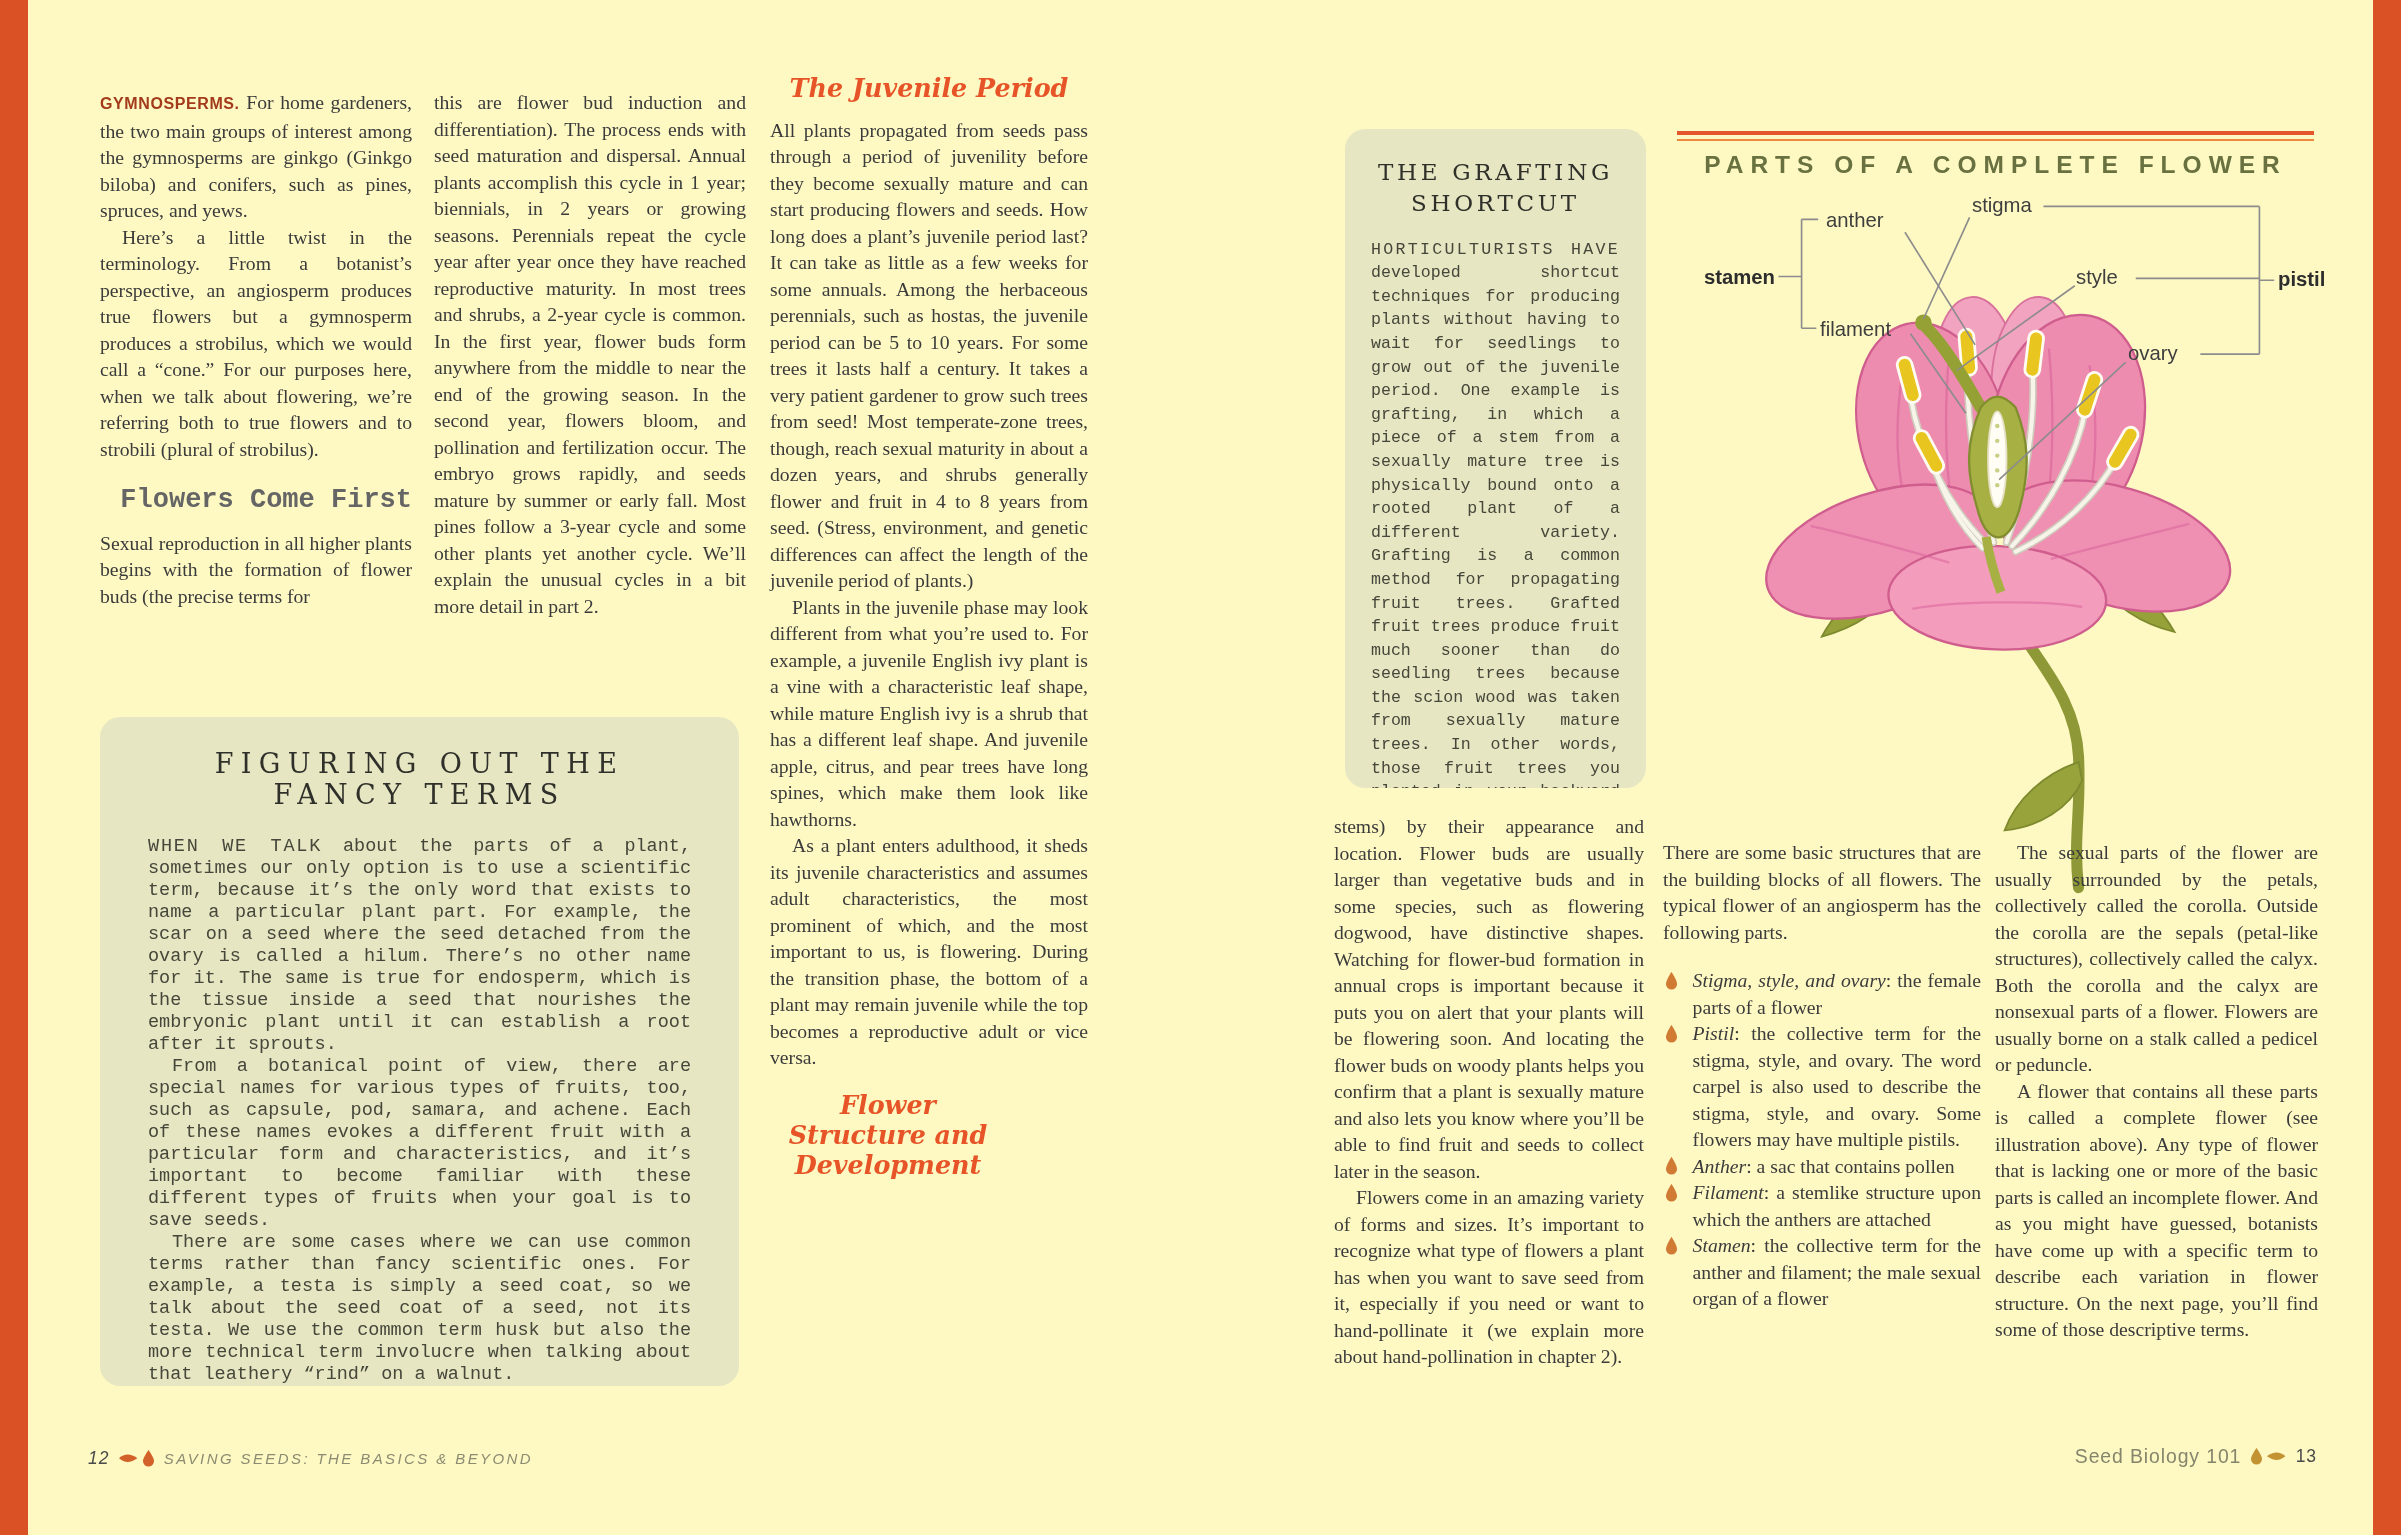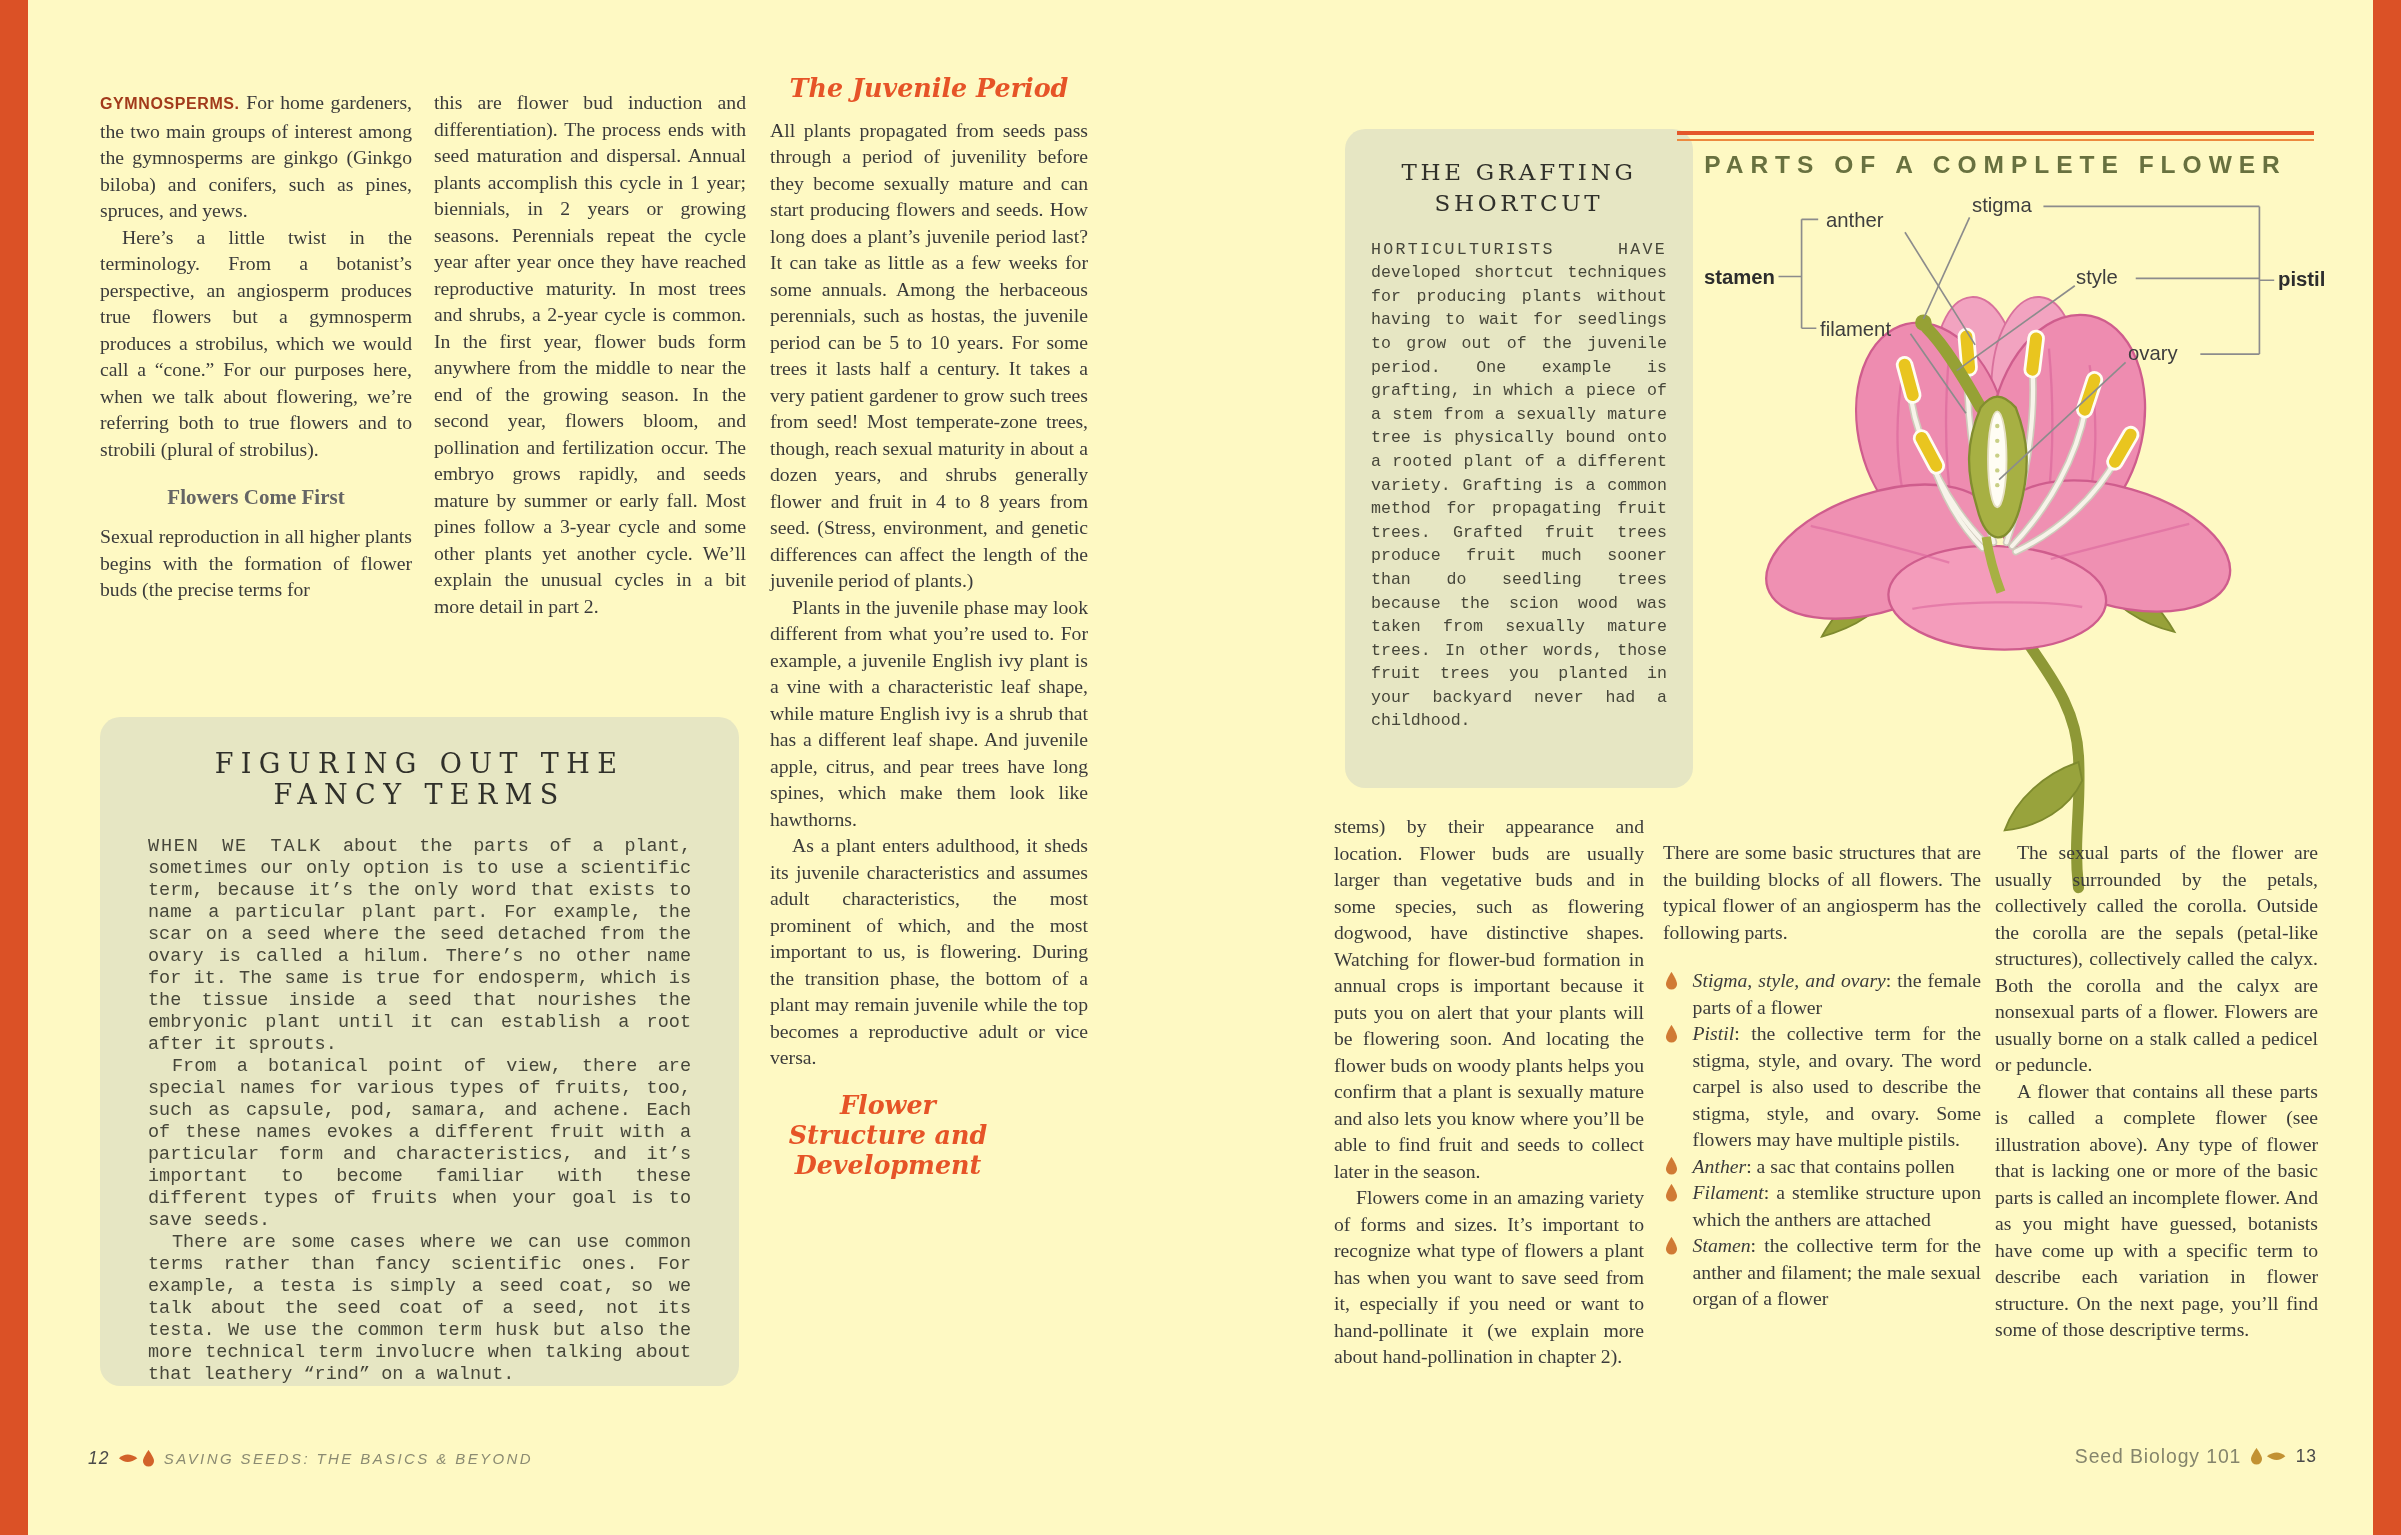--- a/index.html
+++ b/index.html
@@ -6,37 +6,37 @@
   .page{position:relative;width:2401px;height:1536px;background:#fef9c3;overflow:hidden;
         font-family:"Liberation Serif",serif;}
   .edge{position:absolute;top:0;width:28px;height:100%;background:#DB5126;}
   .edge.l{left:0;} .edge.r{right:0;}
 
   .col{position:absolute;text-align:justify;color:#3b3b3b;font-size:19.7px;line-height:26.5px;}
   .col p{margin:0;}
   .col p.ind{text-indent:22px;}
   .lead-gym{font-family:"Liberation Sans",sans-serif;font-weight:bold;font-size:16px;
             letter-spacing:0.6px;color:#A23A1B;}
-  .h-slab{font-family:Liberation Serif, serif;font-weight:bold;color:#656565;font-size:21px;
-          margin:24px 0 14.8px;text-align:center;line-height:1.08;}
+  .h-slab{font-family:Liberation Mono, monospace;font-weight:bold;color:#656565;font-size:27px;
+          margin:24px 0 14.8px;text-align:right;line-height:1.08;}
   .h-orange{font-family:"DejaVu Serif",serif;font-style:italic;color:#E65427;font-size:25.4px;
             margin:0 0 13px;text-align:center;line-height:1.18;}
   .h-orange.mt{margin-top:20.3px;}
   .h-orange.narrow{max-width:236px;}
 
   .box{position:absolute;background:#E6E6C3;border-radius:20.3px;box-sizing:border-box;overflow:hidden;}
   .box-title{font-family:"DejaVu Serif",serif;text-align:center;color:#30302a;}
   .box-body{font-family:Liberation Mono, monospace;color:#46463a;text-align:justify;margin-top:12px;}
   .box-body p{margin:0;}
   .box-body p.ind{text-indent:24px;}
   .box-lead{letter-spacing:1.8px;}
   .fancy{left:100px;top:717px;width:639px;height:669px;padding:31px 48px;}
   .fancy .box-title{font-size:27px;letter-spacing:7.4px;margin-bottom:26px;}
   .fancy .box-body{font-size:18.5px;line-height:22px;}
-  .graft{left:1345px;top:129px;width:348px;height:659px;padding:28px 26px;}
+  .graft{left:1345px;top:129px;width:301px;height:659px;padding:28px 26px;}
   .graft .box-title{font-size:23px;letter-spacing:3.7px;line-height:1.35;margin-bottom:18.5px;}
   .graft .box-body{font-size:16.6px;line-height:23.6px;}
   .graft .box-lead{letter-spacing:2.3px;}
 
   .d-rule{position:absolute;left:1677px;top:131px;width:637px;height:3.7px;box-sizing:content-box;
           border-top:4.6px solid #E4572B;border-bottom:2.8px solid #ED8A3F;}
   .d-title{position:absolute;left:1677px;top:151px;width:637px;text-align:center;
            font-family:"Liberation Sans",sans-serif;font-weight:bold;letter-spacing:7px;
            font-size:24.5px;color:#68713F;}
   .flower-art{position:absolute;left:1672px;top:175px;width:693px;height:720px;}

